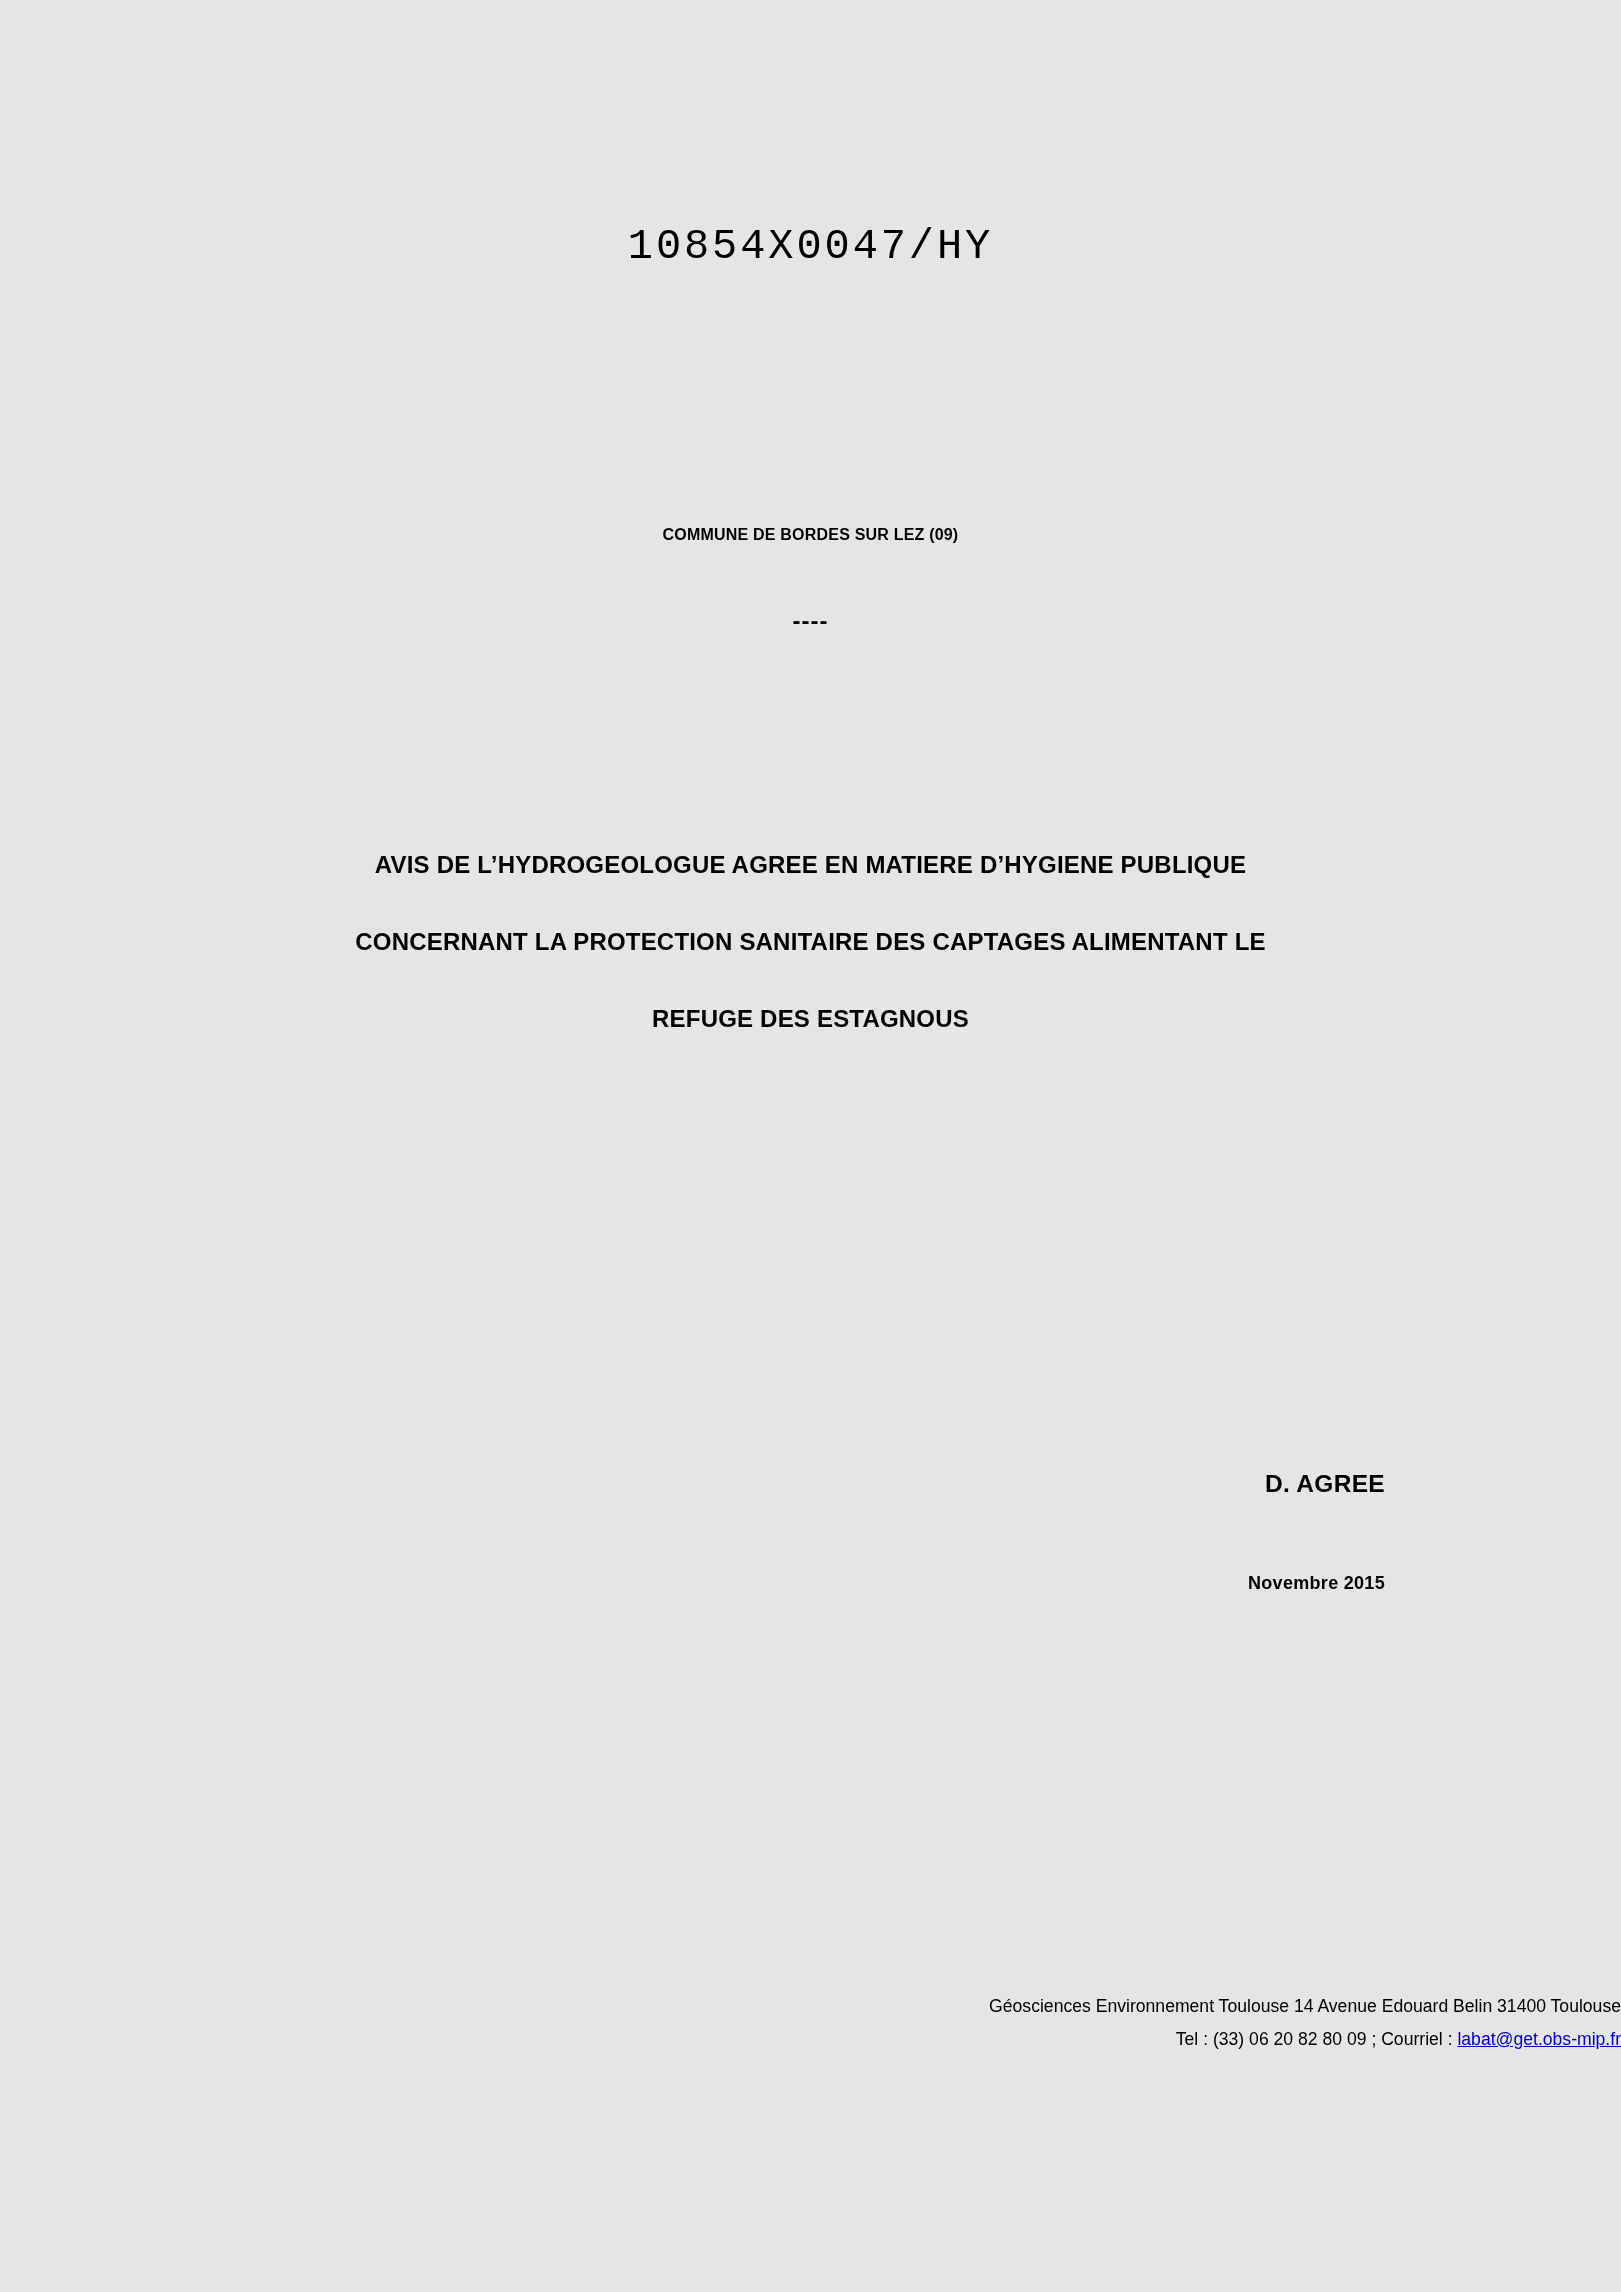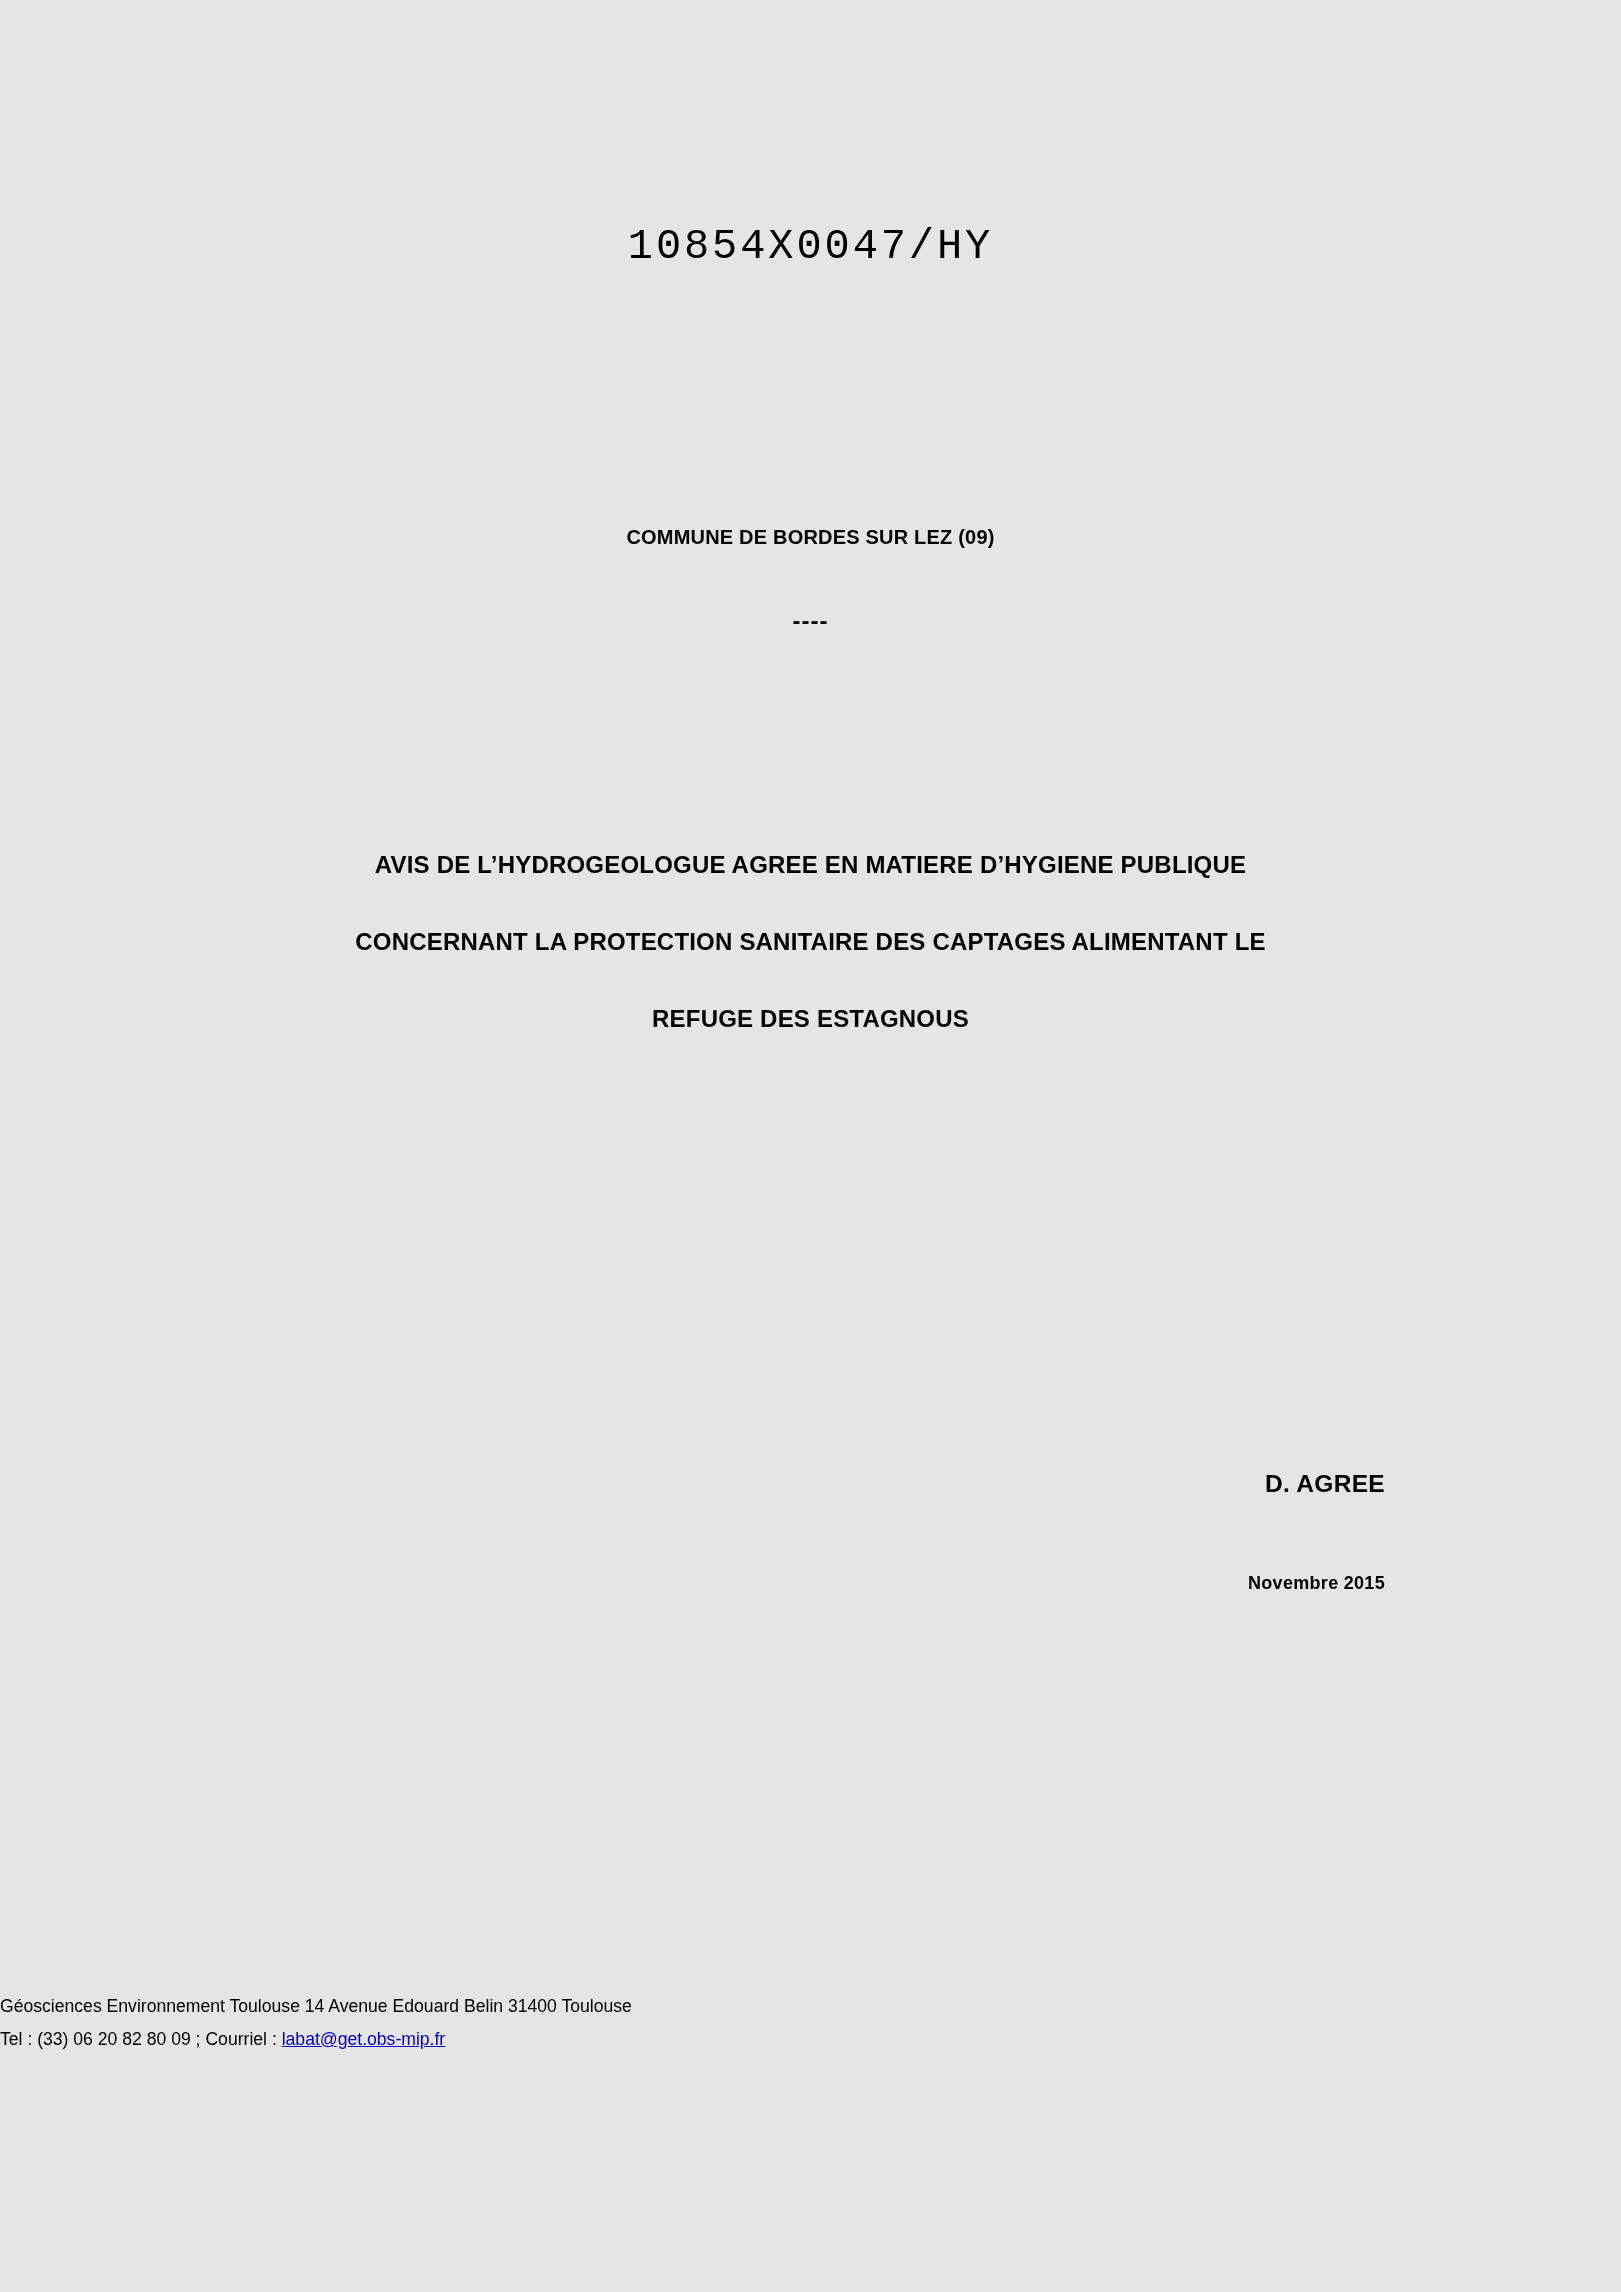--- a/index.html
+++ b/index.html
@@ -36,21 +36,21 @@
     white-space: nowrap;
   }
 
   
   .commune {
     position: absolute;
     top: 526px;
     left: 0;
     width: 100%;
     text-align: center;
-    font-size: 20px;
+    font-size: 16px;
     font-weight: bold;
     letter-spacing: 0.2px;
   }
 
   .rule-dashes {
     position: absolute;
     top: 607px;
     left: 0;
     width: 100%;
     text-align: center;
@@ -92,21 +92,21 @@
     font-weight: bold;
     letter-spacing: 0.3px;
   }
 
   
   .footer {
     position: absolute;
     top: 1990px;
     left: 0;
     width: 100%;
-    text-align: left;
+    text-align: right;
     font-size: 17.6px;
     line-height: 33px;
     color: #000000;
   }
   .footer .line2 {
     white-space: nowrap;
   }
   .footer a.mail {
     color: #0000cc;
     text-decoration: underline;

